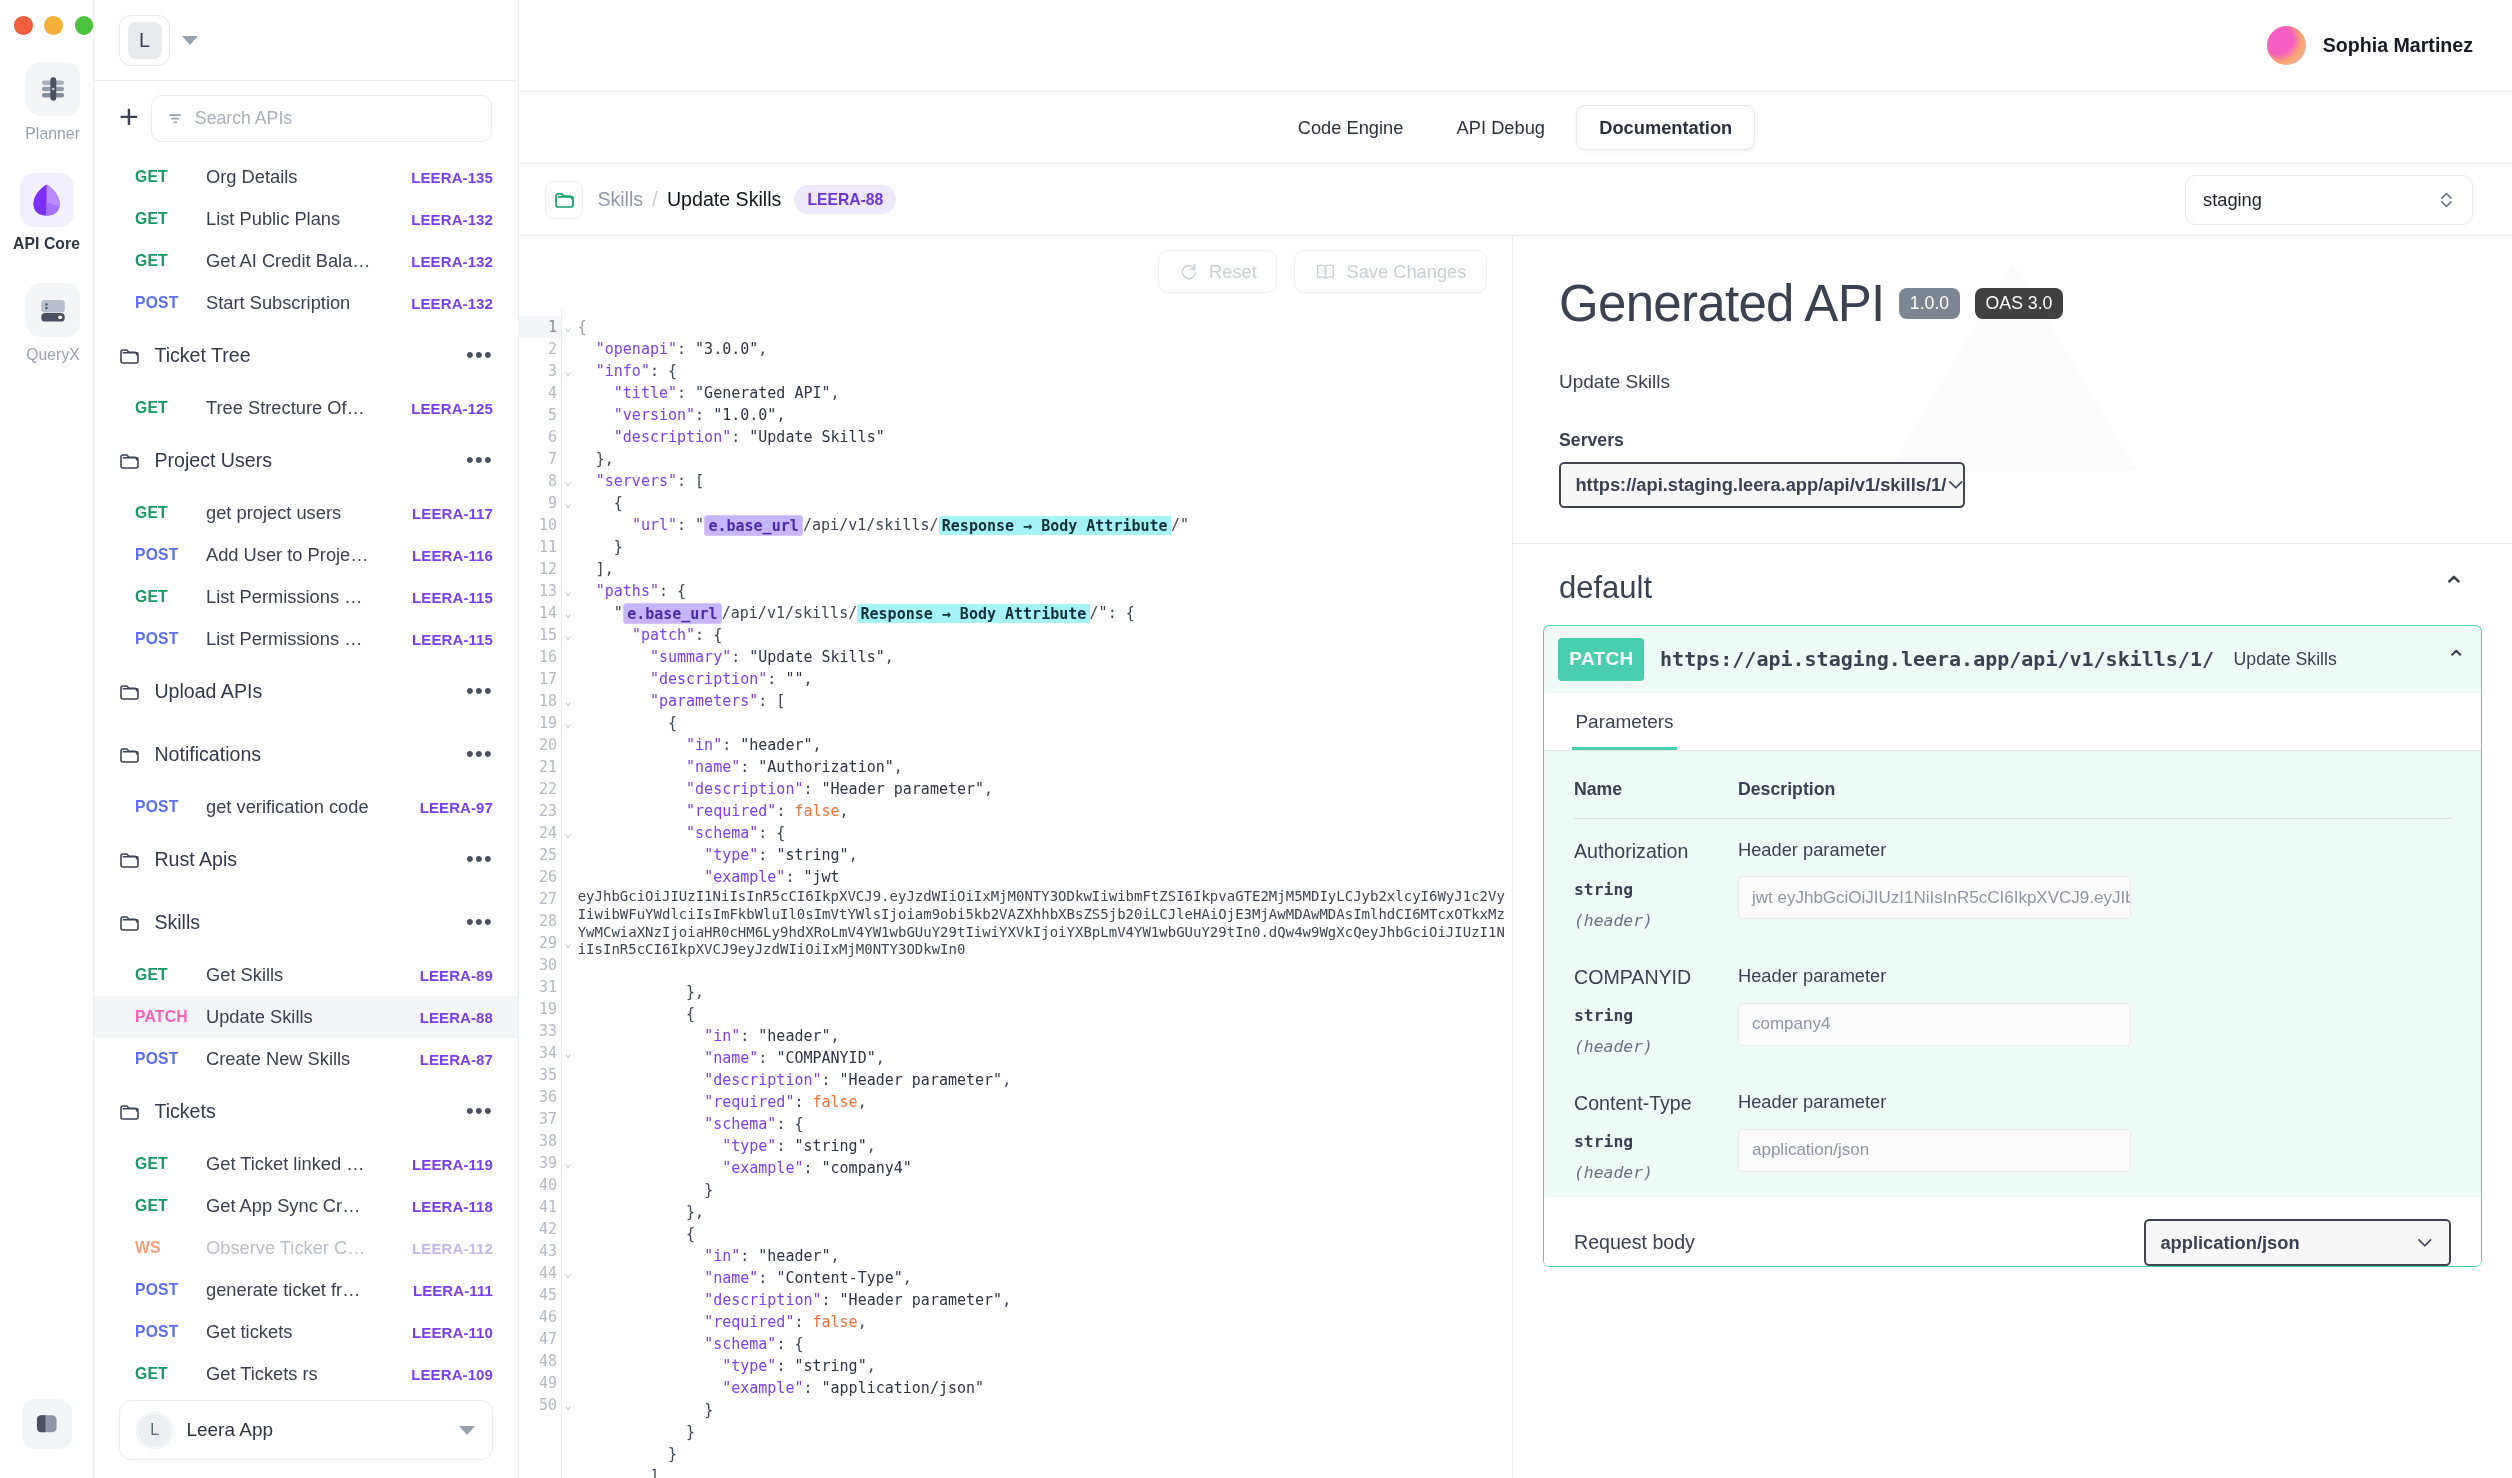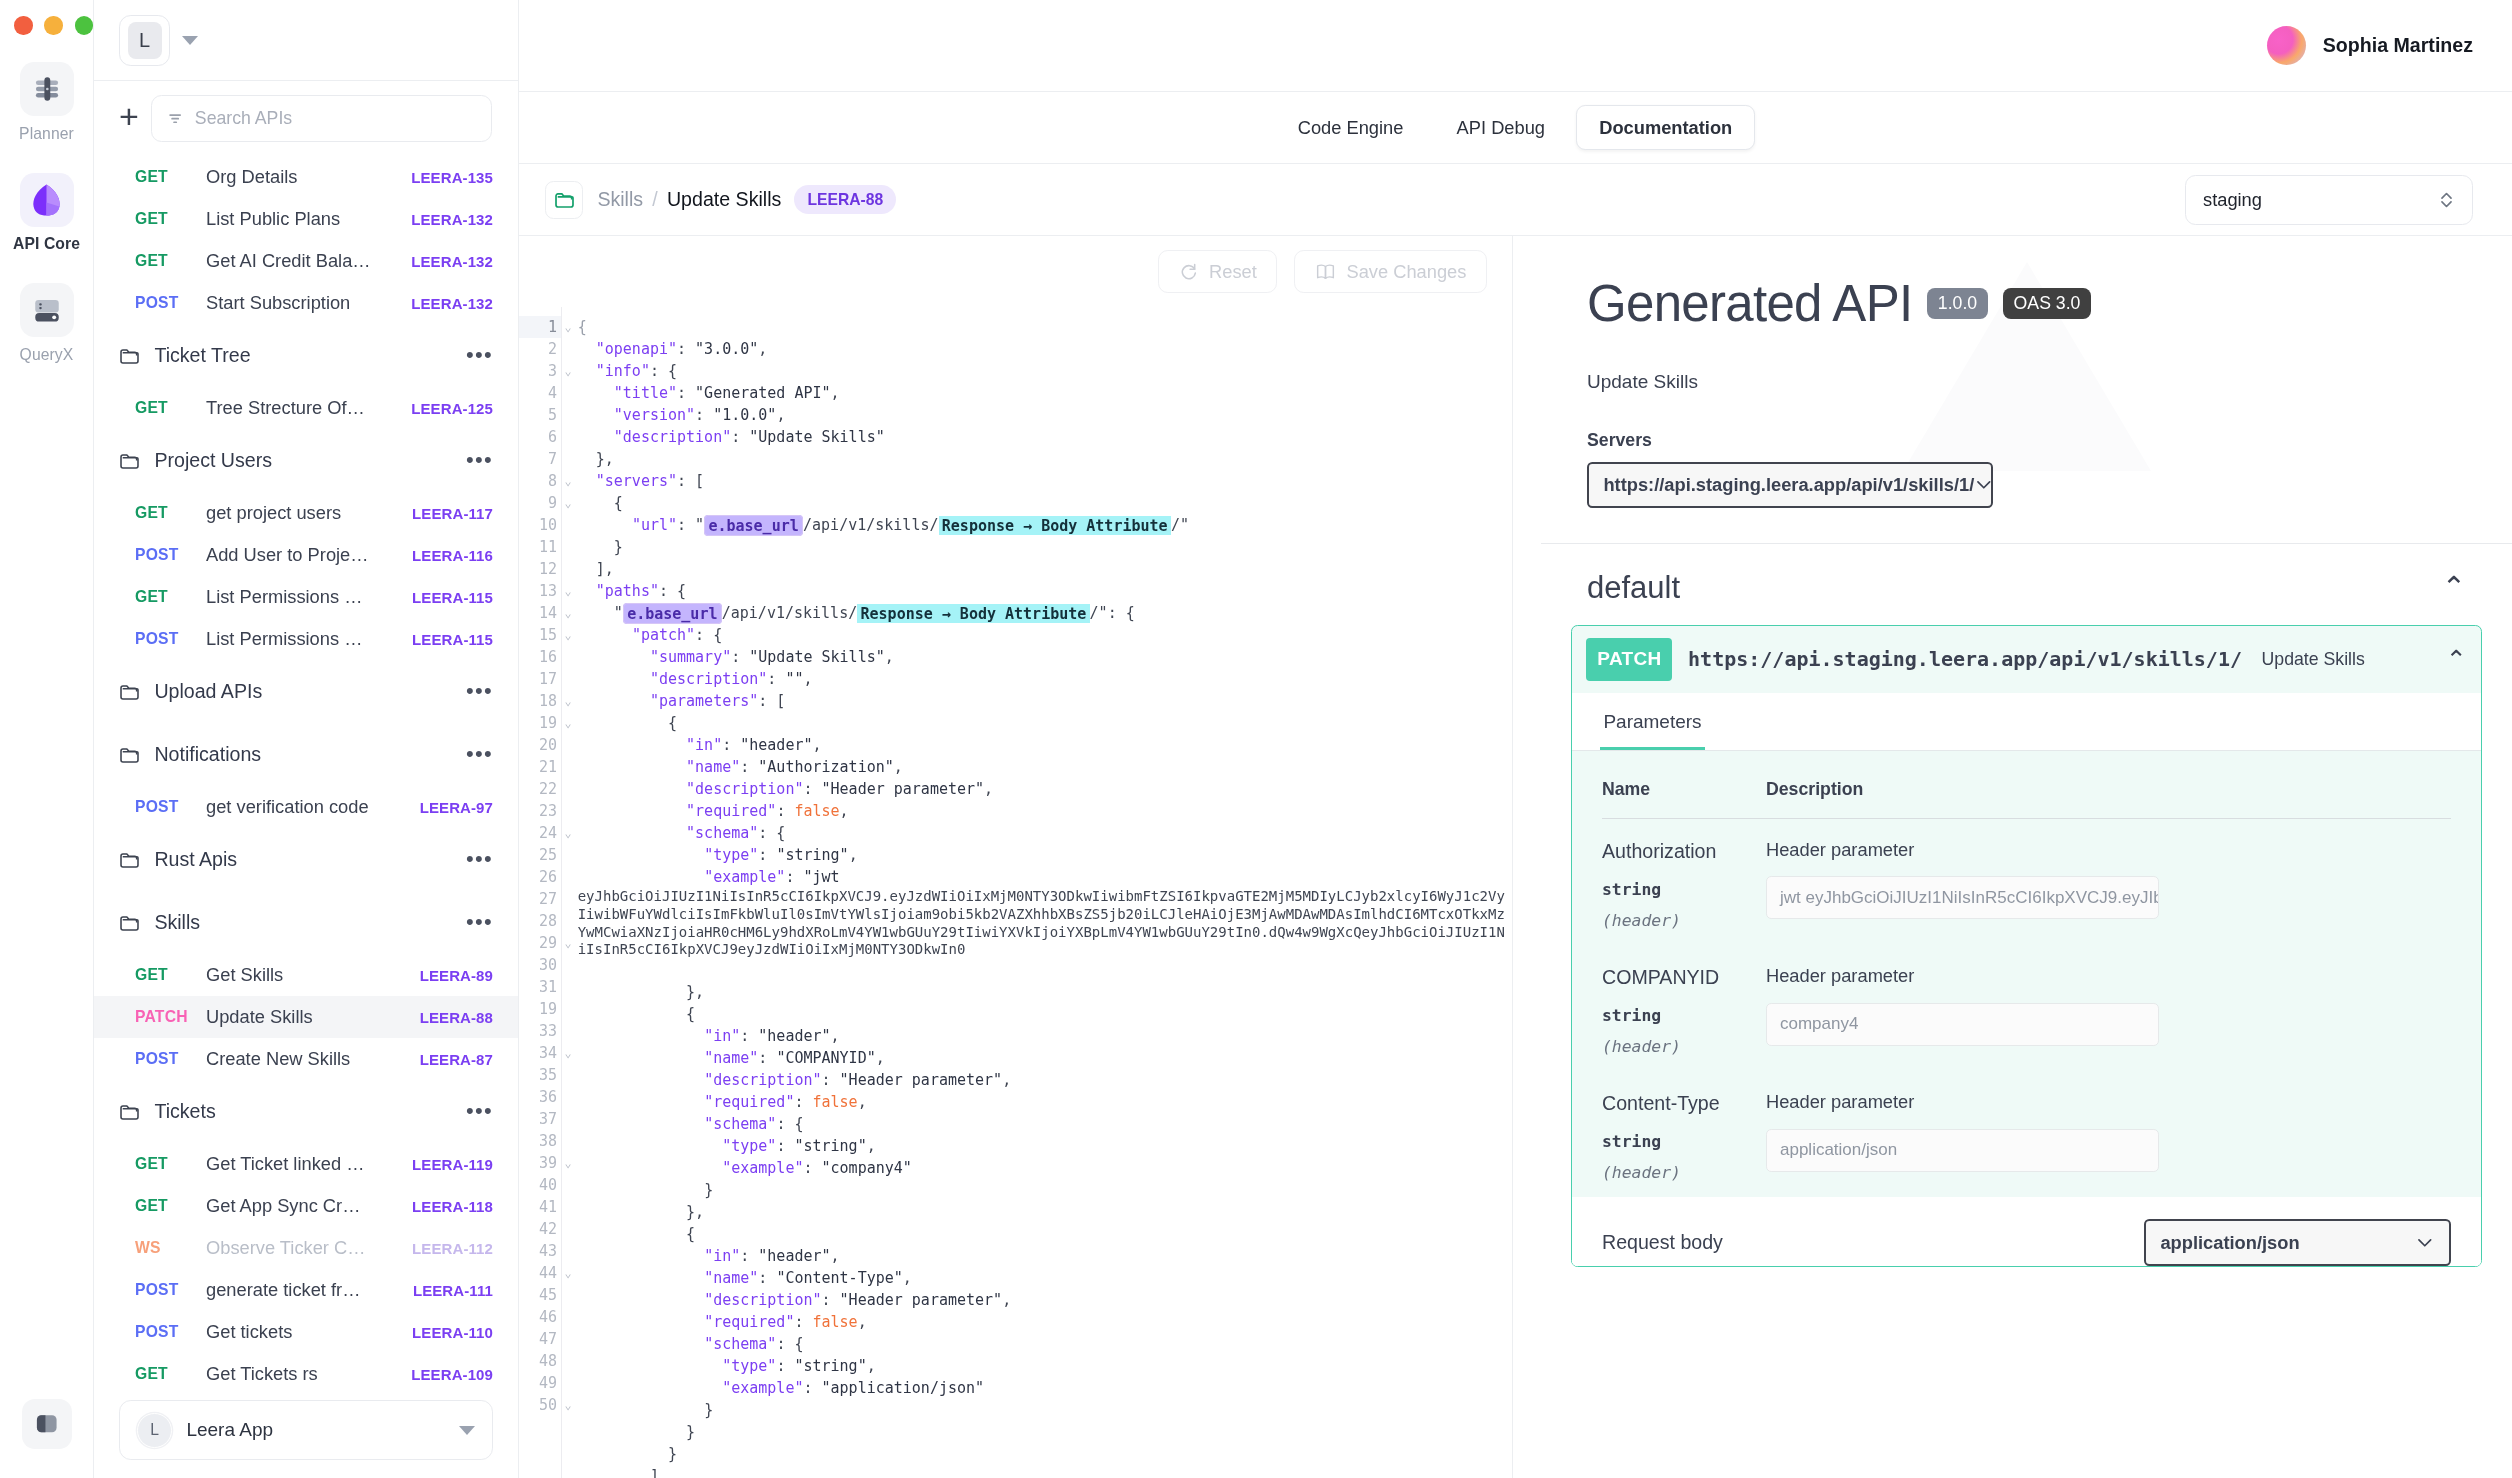--- a/index.html
+++ b/index.html
@@ -19,21 +19,21 @@
     border-right: 1.3px solid #eceef1;
     display: flex; flex-direction: column; align-items: center;
     flex-shrink: 0; position: relative;
   }
   .traffic { display: flex; gap: 11.8px; align-self: flex-start; margin: 16.4px 0 0 14.4px; }
   .tl { width: 18.3px; height: 18.3px; border-radius: 50%; }
   .tl.r { background: #f25f3f; }
   .tl.y { background: #f6b03c; }
   .tl.g { background: #4cc23f; }
 
-  .rail-items { margin-top: 27.5px; display: flex; flex-direction: column; align-items: center; }
+  .rail-items { margin-top: 27.5px; display: flex; flex-direction: column; align-items: flex-end; }
   .rail-item { display: flex; flex-direction: column; align-items: center; margin-bottom: 30px; cursor: pointer; }
   .rail-tile {
     width: 54px; height: 54px; border-radius: 14.4px;
     background: #f4f5f7;
     display: flex; align-items: center; justify-content: center;
   }
   .rail-tile.active { background: #f2f1fb; }
   .rail-label { margin-top: 8.5px; font-size: 15.7px; color: #9aa1ae; letter-spacing: 0.1px; }
   .rail-label.active { color: #2f3542; font-weight: 700; }
 
@@ -152,21 +152,21 @@
     background: #eee8fd; color: #6d35e0; font-size: 15.7px; font-weight: 700;
     padding: 5.9px 13px; border-radius: 654px; margin-left: 3.9px;
   }
   .env-select {
     margin-left: auto; width: 288px; height: 50px;
     border: 1.3px solid #e7e9ee; border-radius: 10.5px; background: #fff;
     display: flex; align-items: center; padding: 0 17px; cursor: pointer;
   }
   .env-value { font-size: 18.3px; color: #20242d; flex: 1; }
 
-  .content { flex: 1; display: flex; min-height: 0; gap: 28px; }
+  .content { flex: 1; display: flex; min-height: 0; }
 
   
   .editor-pane {
     width: 994px; flex-shrink: 0; border-right: 1.3px solid #eceef1;
     display: flex; flex-direction: column; background: #fff; min-height: 0;
   }
   .editor-toolbar {
     height: 71px; display: flex; align-items: center; justify-content: flex-end;
     gap: 17px; padding-right: 25px; flex-shrink: 0;
   }

